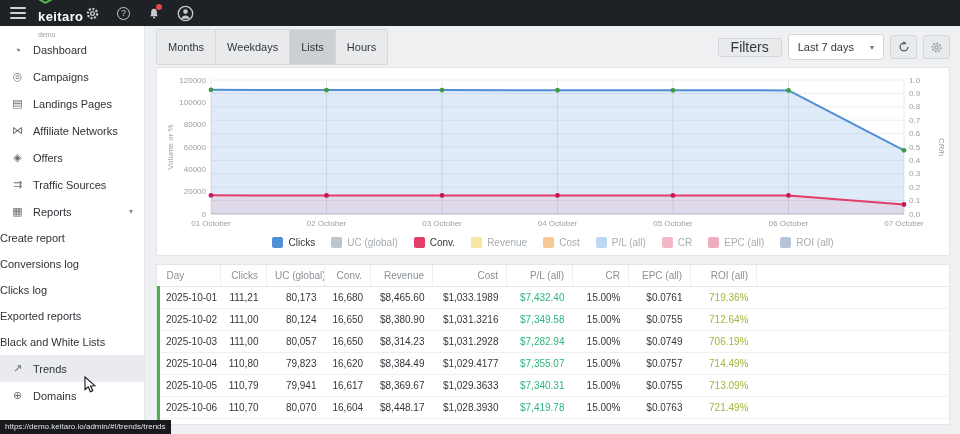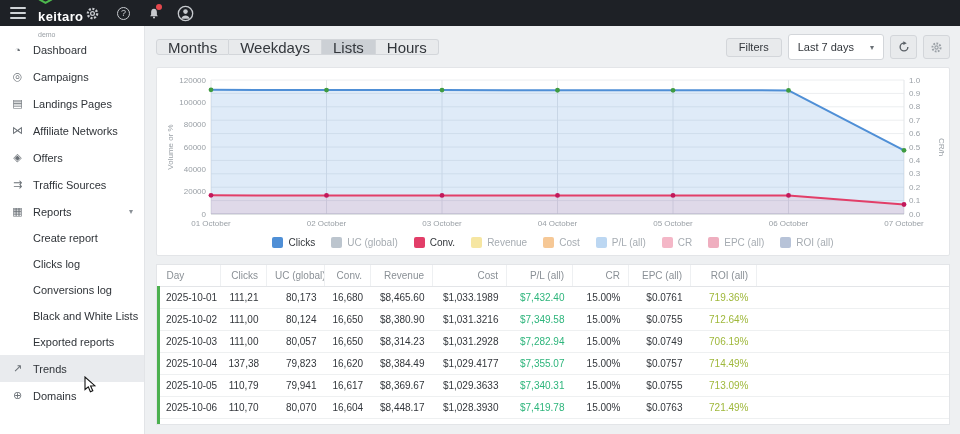--- a/index.html
+++ b/index.html
@@ -27,35 +27,35 @@
   .bell-badge { position:absolute; top:0; right:1px; width:6px; height:6px; background:#e5484d; border-radius:50%; }
 
   
   .sidebar { position:absolute; top:26px; left:0; width:145px; bottom:0; background:#ffffff;
     border-right:1px solid #e2e4e7; padding-top:10px; z-index:2; }
   .side-item { display:flex; align-items:center; gap:9px; height:27px; padding:0 11px;
     font-size:11px; color:#2f3338; cursor:pointer; white-space:nowrap; }
   .side-item.active { background:#e9ebee; }
   .side-icon { width:13px; text-align:center; color:#6a7076; font-size:11px; flex:0 0 13px; }
   .side-chevron { margin-left:auto; color:#8a9096; font-size:8px; }
-  .side-subitem { height:26px; line-height:26px; padding-left:33px; font-size:11px; color:#2f3338;
+  .side-subitem { height:26px; line-height:26px; font-size:11px; color:#2f3338;
     cursor:pointer; white-space:nowrap; }
 
   
   .main { position:absolute; left:146px; top:26px; right:0; bottom:0; padding:9px 10px;
     display:flex; flex-direction:column; gap:8px; overflow:hidden; }
   .toolbar { display:flex; align-items:center; height:24px; flex:0 0 24px; }
   .tabs { display:flex; }
-  .tab { height:16px; padding:0 11px; font-size:15px; color:#33373c; background:#e8eaec;
+  .tab { height:36px; padding:0 11px; font-size:11px; color:#33373c; background:#e8eaec;
     border:1px solid #d3d6da; border-left-width:0; display:flex; align-items:center; cursor:pointer; }
   .tab:first-child { border-left-width:1px; border-radius:3px 0 0 3px; }
   .tab:last-child { border-radius:0 3px 3px 0; }
   .tab.active { background:#ccd0d5; }
   .toolbar-right { margin-left:auto; display:flex; gap:6px; align-items:center; }
-  .btn { height:19px; padding:0 12px; font-size:11px; background:#e8eaec; border:1px solid #d3d6da;
+  .btn { height:19px; padding:0 12px; font-size:14px; background:#e8eaec; border:1px solid #d3d6da;
     border-radius:3px; display:flex; align-items:center; color:#33373c; cursor:pointer; }
   .select { height:24px; background:#ffffff; border:1px solid #d3d6da; border-radius:3px;
     display:flex; align-items:center; gap:16px; padding:12px 9px; font-size:11px; color:#33373c; cursor:pointer; }
   .select .caret { font-size:8px; color:#6a7076; }
   .iconbtn { width:27px; height:24px; background:#e8eaec; border:1px solid #d3d6da; border-radius:3px;
     display:flex; align-items:center; justify-content:center; color:#5a6066; cursor:pointer; }
   .iconbtn.dim { color:#9aa0a6; }
 
   .chart-card { background:#ffffff; border:1px solid #e3e5e8; border-radius:2px; padding:4px 6px 0; flex:0 0 auto; }
   .legend { display:flex; justify-content:center; gap:16px; align-items:center; padding:3px 0 7px;
@@ -150,24 +150,24 @@
         <div class="side-item">
           <span class="side-icon">⇉</span>
           <span class="side-label">Traffic Sources</span>
         </div>
         <div class="side-item">
           <span class="side-icon">▦</span>
           <span class="side-label">Reports</span>
           <span class="side-chevron">▾</span>
         </div>
         <div class="side-subitem">Create report</div>
+        <div class="side-subitem">Conversions log</div>
         <div class="side-subitem">Clicks log</div>
-        <div class="side-subitem">Conversions log</div>
+        <div class="side-subitem">Exported reports</div>
         <div class="side-subitem">Black and White Lists</div>
-        <div class="side-subitem">Exported reports</div>
         <div class="side-item active">
           <span class="side-icon">↗</span>
           <span class="side-label">Trends</span>
         </div>
         <div class="side-item">
           <span class="side-icon">⊕</span>
           <span class="side-label">Domains</span>
         </div>
       </div>
   </div>
@@ -373,21 +373,21 @@
               <td class="num">$8,314.23</td>
               <td class="num">$1,031.2928</td>
               <td class="num pl">$7,282.94</td>
               <td class="num">15.00%</td>
               <td class="num">$0.0749</td>
               <td class="num roi">706.19%</td>
               <td></td>
             </tr>
             <tr>
               <td class="day">2025-10-04</td>
-              <td class="num">137,38</td>
+              <td class="num">110,80</td>
               <td class="num">79,823</td>
               <td class="num">16,620</td>
               <td class="num">$8,384.49</td>
               <td class="num">$1,029.4177</td>
               <td class="num pl">$7,355.07</td>
               <td class="num">15.00%</td>
               <td class="num">$0.0757</td>
               <td class="num roi">714.49%</td>
               <td></td>
             </tr>
@@ -432,13 +432,14 @@
             </tr>
           </tbody>
         </table>
     </div>
   </div>
 
   <svg class="cursor-overlay" width="14" height="18" viewBox="0 0 14 18">
     <path d="M1 1 L1 13.5 L4.3 10.8 L6.4 15.8 L8.8 14.8 L6.6 9.9 L10.8 9.7 Z" fill="#ffffff" stroke="#111111" stroke-width="1.1"></path>
   </svg>
 
+  <div class="statusbar">https://demo.keitaro.io/admin/#!/trends/trends</div>
 </div>
 
 </body></html>

